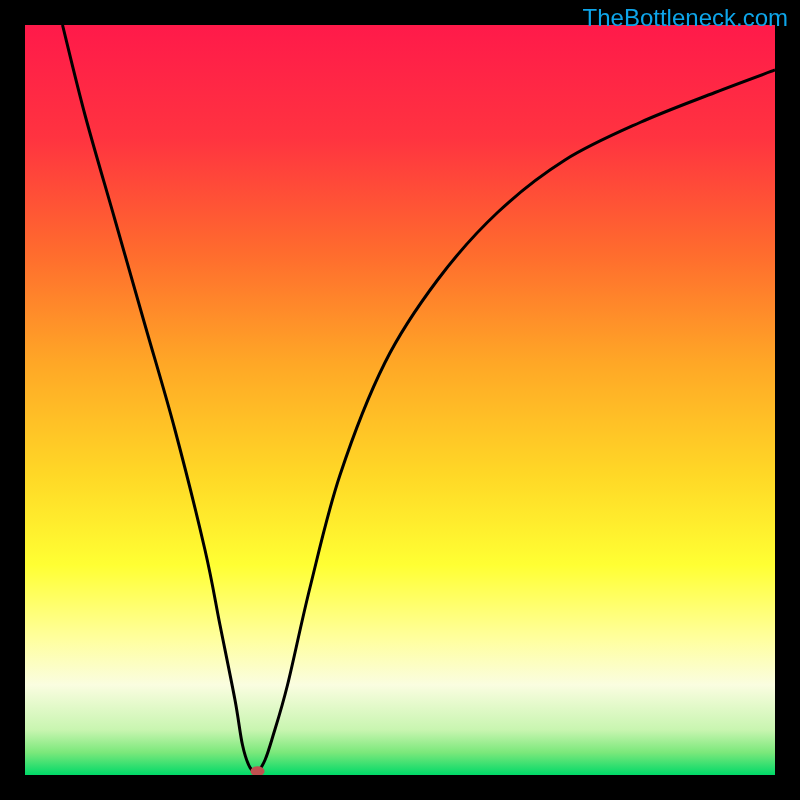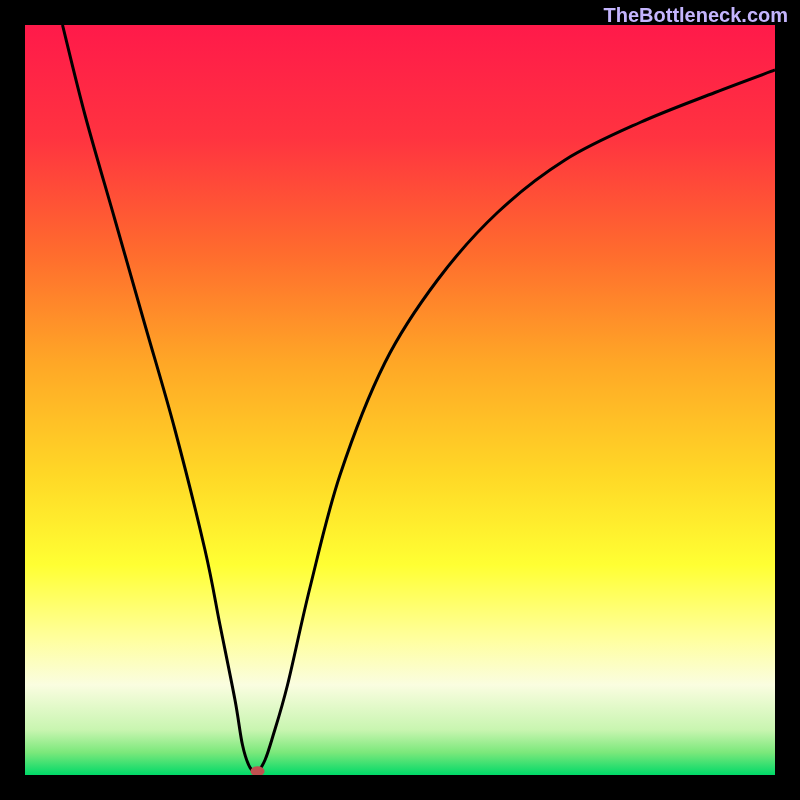--- a/index.html
+++ b/index.html
@@ -8,23 +8,23 @@
     height: 800px;
     background: #000;
     position: relative;
     font-family: Arial, sans-serif;
     overflow: hidden;
   }
   .watermark {
     position: absolute;
     top: 4px;
     right: 12px;
-    color: #c4b5fd;
-    font-size: 20px;
-    font-weight: 700;
+    color: #0ea5e9;
+    font-size: 24px;
+    font-weight: 400;
     z-index: 10;
   }
   .frame {
     position: absolute;
     top: 25px;
     left: 25px;
     width: 750px;
     height: 750px;
     background: #000;
   }

